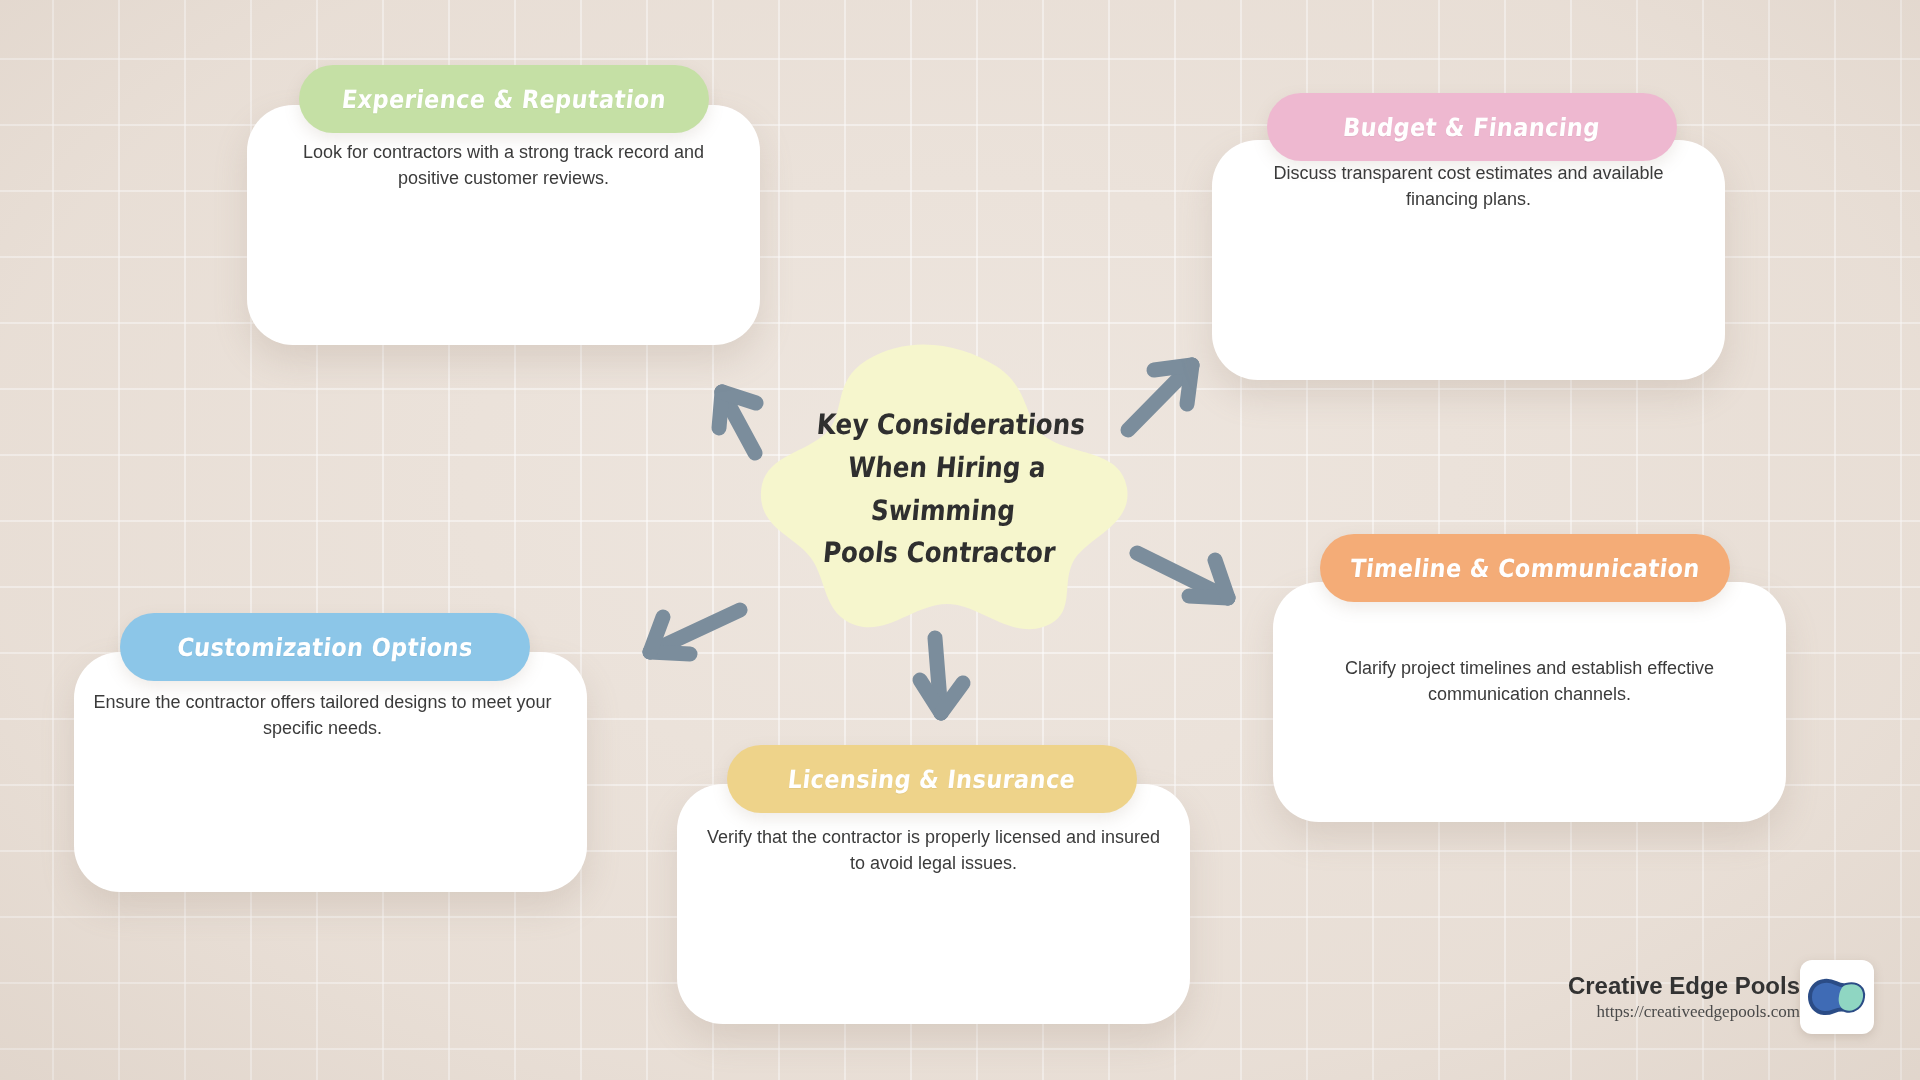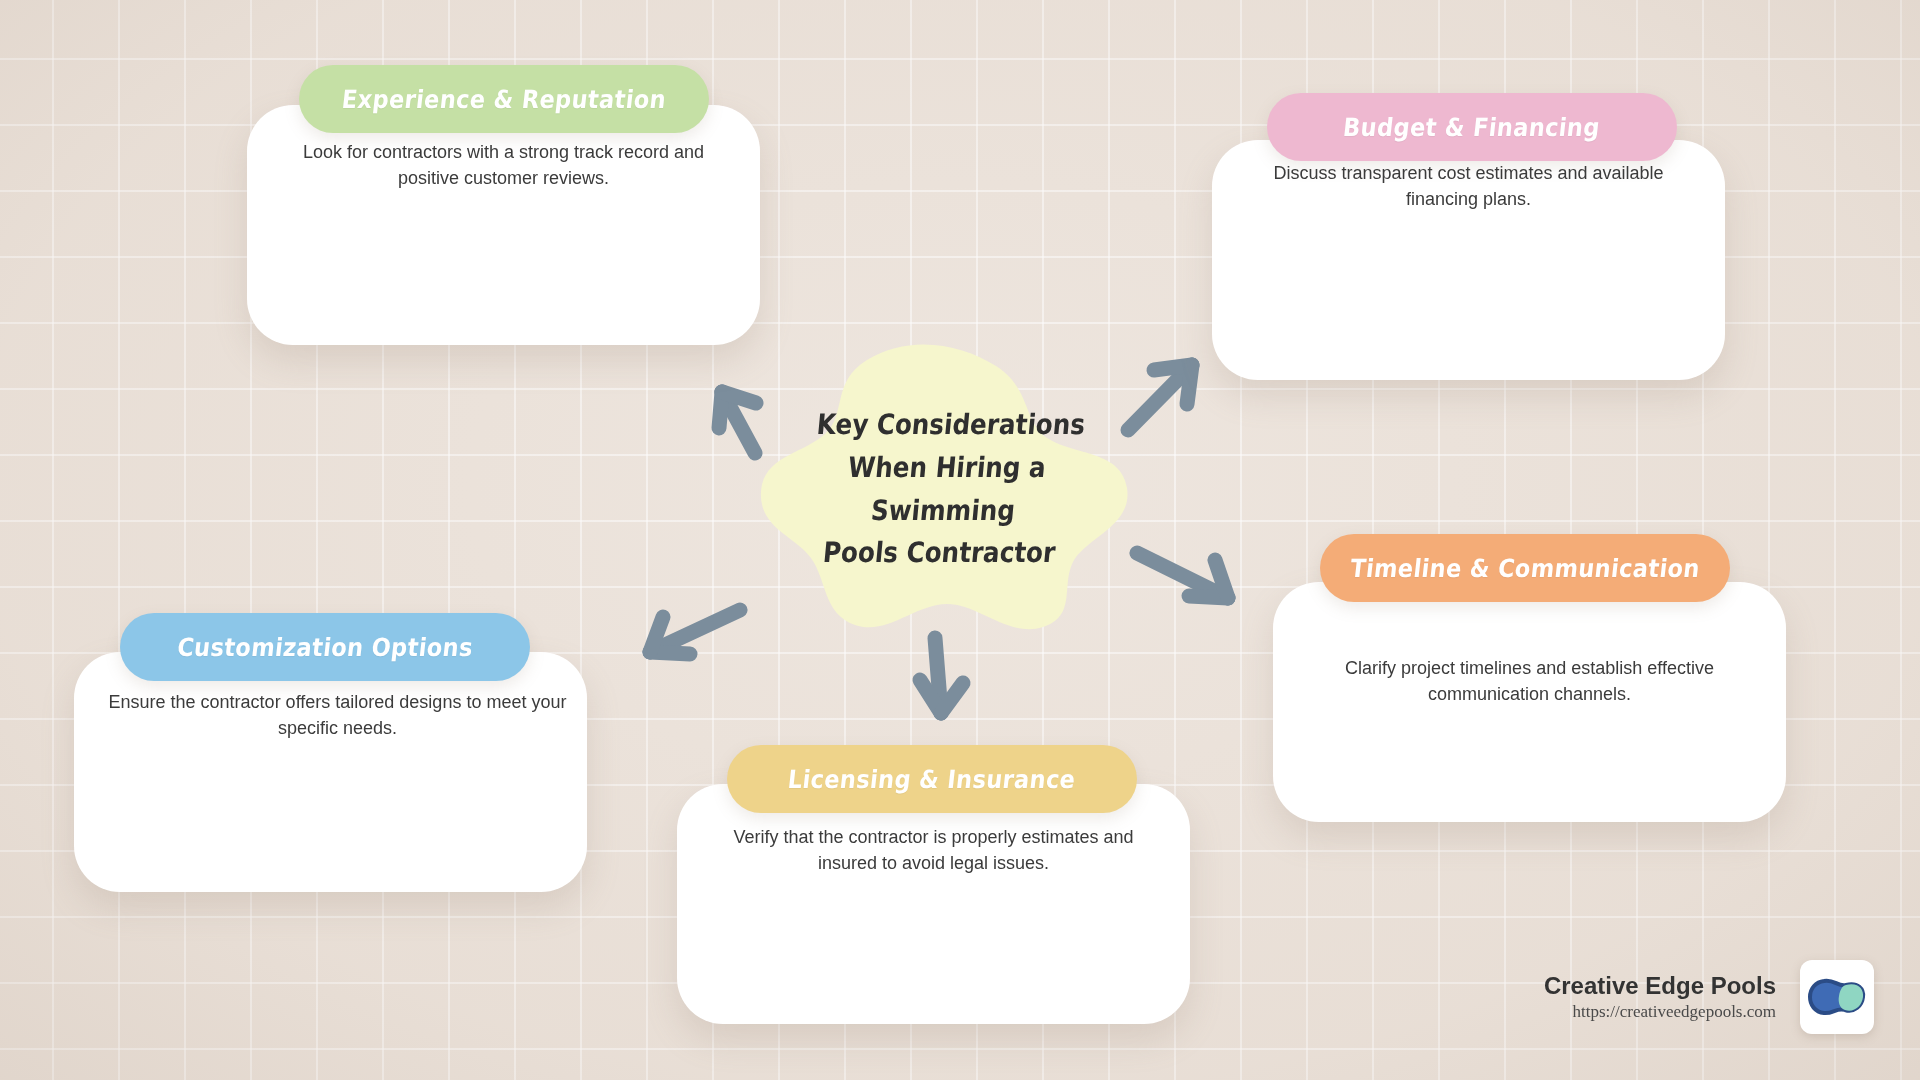--- a/index.html
+++ b/index.html
@@ -70,21 +70,21 @@
   #card-budget .card-text{left:1237px;top:161px;width:463px;}
 
   
   #card-timeline .card-body{left:1273px;top:582px;width:513px;height:240px;}
   #card-timeline .card-pill{left:1320px;top:534px;width:410px;height:68px;background:#f4ac77;}
   #card-timeline .card-text{left:1298px;top:656px;width:463px;}
 
   
   #card-custom .card-body{left:74px;top:652px;width:513px;height:240px;}
   #card-custom .card-pill{left:120px;top:613px;width:410px;height:68px;background:#8cc6e8;}
-  #card-custom .card-text{left:106px;top:690px;width:463px;}
+  #card-custom .card-text{left:91px;top:690px;width:463px;}
 
   
   #card-licensing .card-body{left:677px;top:784px;width:513px;height:240px;}
   #card-licensing .card-pill{left:727px;top:745px;width:410px;height:68px;background:#eed38a;}
   #card-licensing .card-text{left:702px;top:825px;width:463px;}
 
   
   #center-blob{
     position:absolute;left:755px;top:342px;width:380px;height:290px;
   }
@@ -100,21 +100,21 @@
     transform:scaleX(.88) skewX(-6deg);
     transform-origin:center;
   }
 
   
   #arrows{position:absolute;inset:0;width:1920px;height:1080px;pointer-events:none;}
 
   
   #brand{
     position:absolute;right:46px;bottom:46px;
-    display:flex;align-items:center;gap:24px;
+    display:flex;align-items:center;gap:0;
   }
   #brand-text{text-align:right;}
   #brand-name{
     color:#333333;font-weight:bold;font-size:24px;line-height:1.25;
     font-family:"Liberation Sans", sans-serif;
   }
   #brand-url{
     color:#4a4a4a;font-size:17px;line-height:1.3;
     font-family:Liberation Serif, serif;
   }
@@ -203,21 +203,21 @@
       <span class="pill-label">Customization Options</span>
     </div>
     <div class="card-text">Ensure the contractor offers tailored designs to meet your specific needs.</div>
   </div>
 
   <div class="card" id="card-licensing">
     <div class="card-body"></div>
     <div class="card-pill">
       <span class="pill-label">Licensing &amp; Insurance</span>
     </div>
-    <div class="card-text">Verify that the contractor is properly estimates and insured to avoid legal issues.</div>
+    <div class="card-text">Verify that the contractor is properly licensed and insured to avoid legal issues.</div>
   </div>
 
   <div id="brand">
     <div id="brand-text">
       <div id="brand-name">Creative Edge Pools</div>
       <div id="brand-url">https://creativeedgepools.com</div>
     </div>
     <div id="brand-logo">
       <svg width="58" height="40" viewBox="0 0 58 40">
         <path d="M16,4 C26,2 30,10 38,8 C50,5 56,12 55,20

